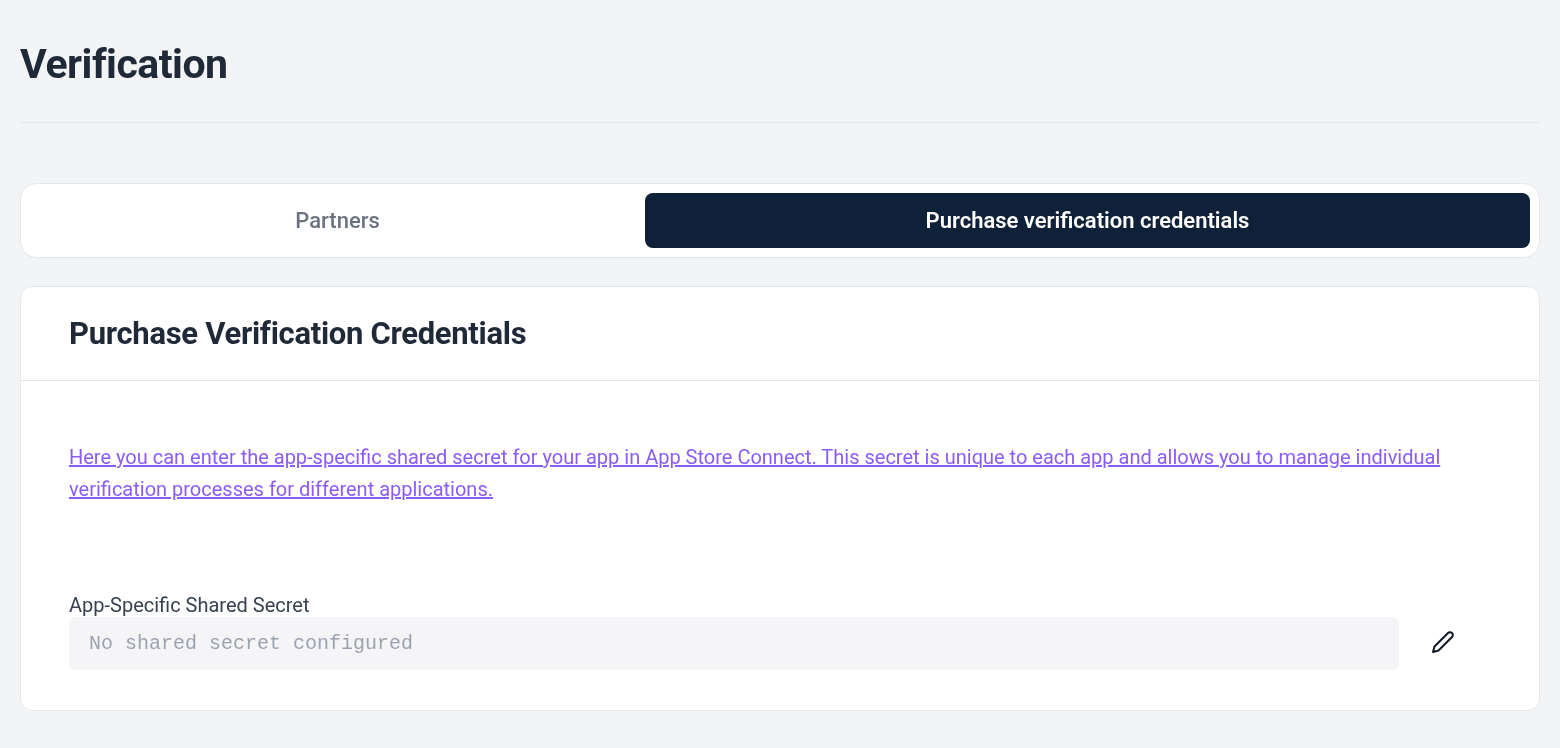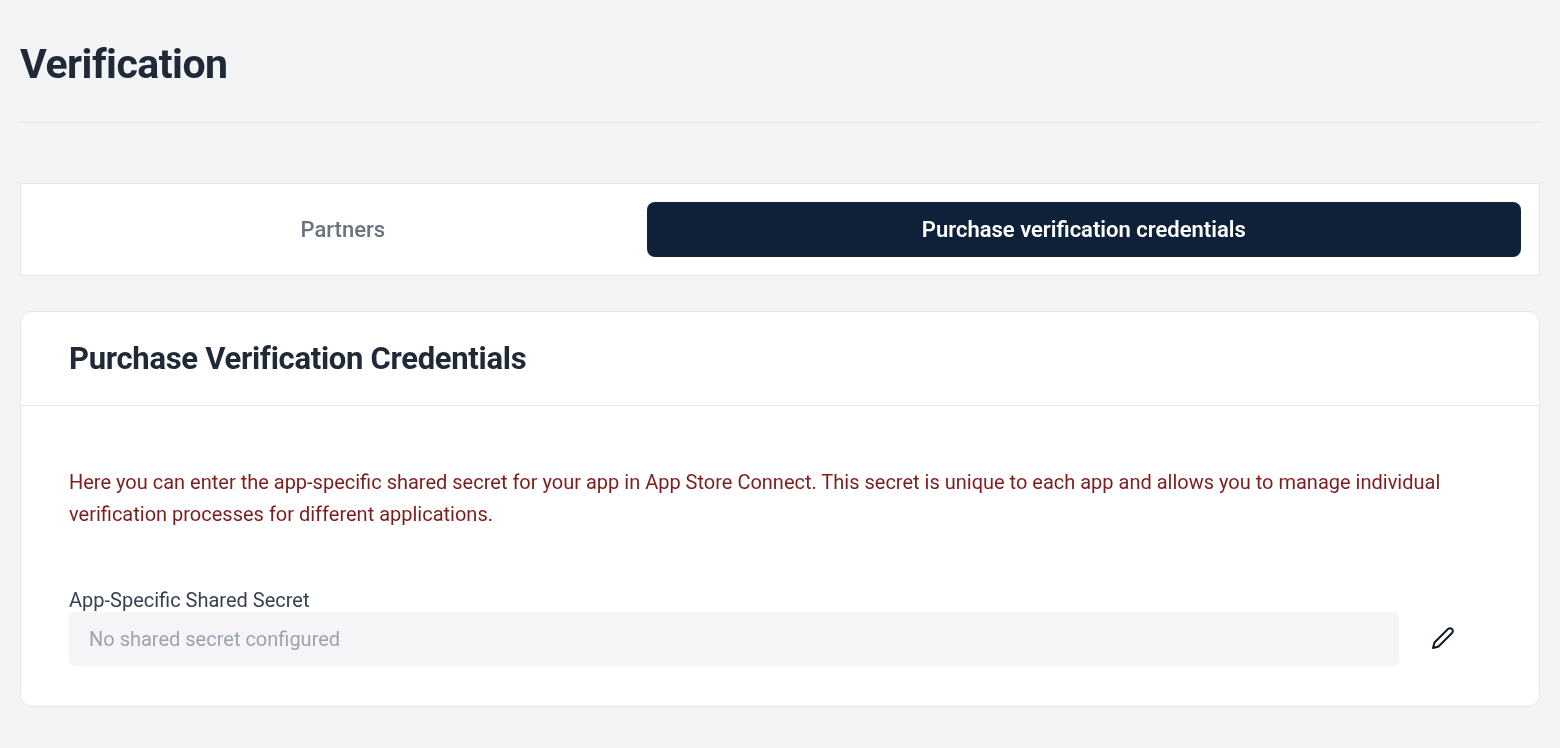--- a/index.html
+++ b/index.html
@@ -25,24 +25,24 @@
       letter-spacing: -0.5px;
     }
     .divider {
       border: none;
       border-top: 1px solid #e5e7eb;
       margin-bottom: 60px;
     }
     .tabs-container {
       background: #ffffff;
       border: 1px solid #e5e7eb;
-      border-radius: 0;
+      border-radius: 16px;
       display: flex;
-      padding: 18px;
-      margin-bottom: 35px;
+      padding: 9px;
+      margin-bottom: 28px;
     }
     .tab {
       flex: 1;
       text-align: center;
       padding: 15px 20px;
       font-size: 22px;
       font-weight: 500;
       cursor: pointer;
       border-radius: 8px;
       color: #6b7280;
@@ -72,33 +72,35 @@
       font-size: 31px;
       font-weight: 700;
       color: #1f2937;
       letter-spacing: -0.3px;
     }
     .card-body {
       padding: 60px 48px 40px 48px;
     }
     .description {
       font-size: 20px;
-      color: #7f1d1d;
+      color: #8b5cf6;
       line-height: 1.6;
-      margin-bottom: 58px;
+      margin-bottom: 88px;
+      text-decoration: underline;
     }
     .field-label {
       font-size: 20px;
       color: #374151;
       font-weight: 400;
     }
     .field-row {
       display: flex;
       align-items: center;
       gap: 24px;
+      font-family: Liberation Mono, monospace;
     }
     .field-input {
       flex: 1;
       background-color: #f5f5f7;
       border: none;
       border-radius: 6px;
       padding: 15px 20px;
       font-size: 20px;
       color: #9ca3af;
       font-family: inherit;

